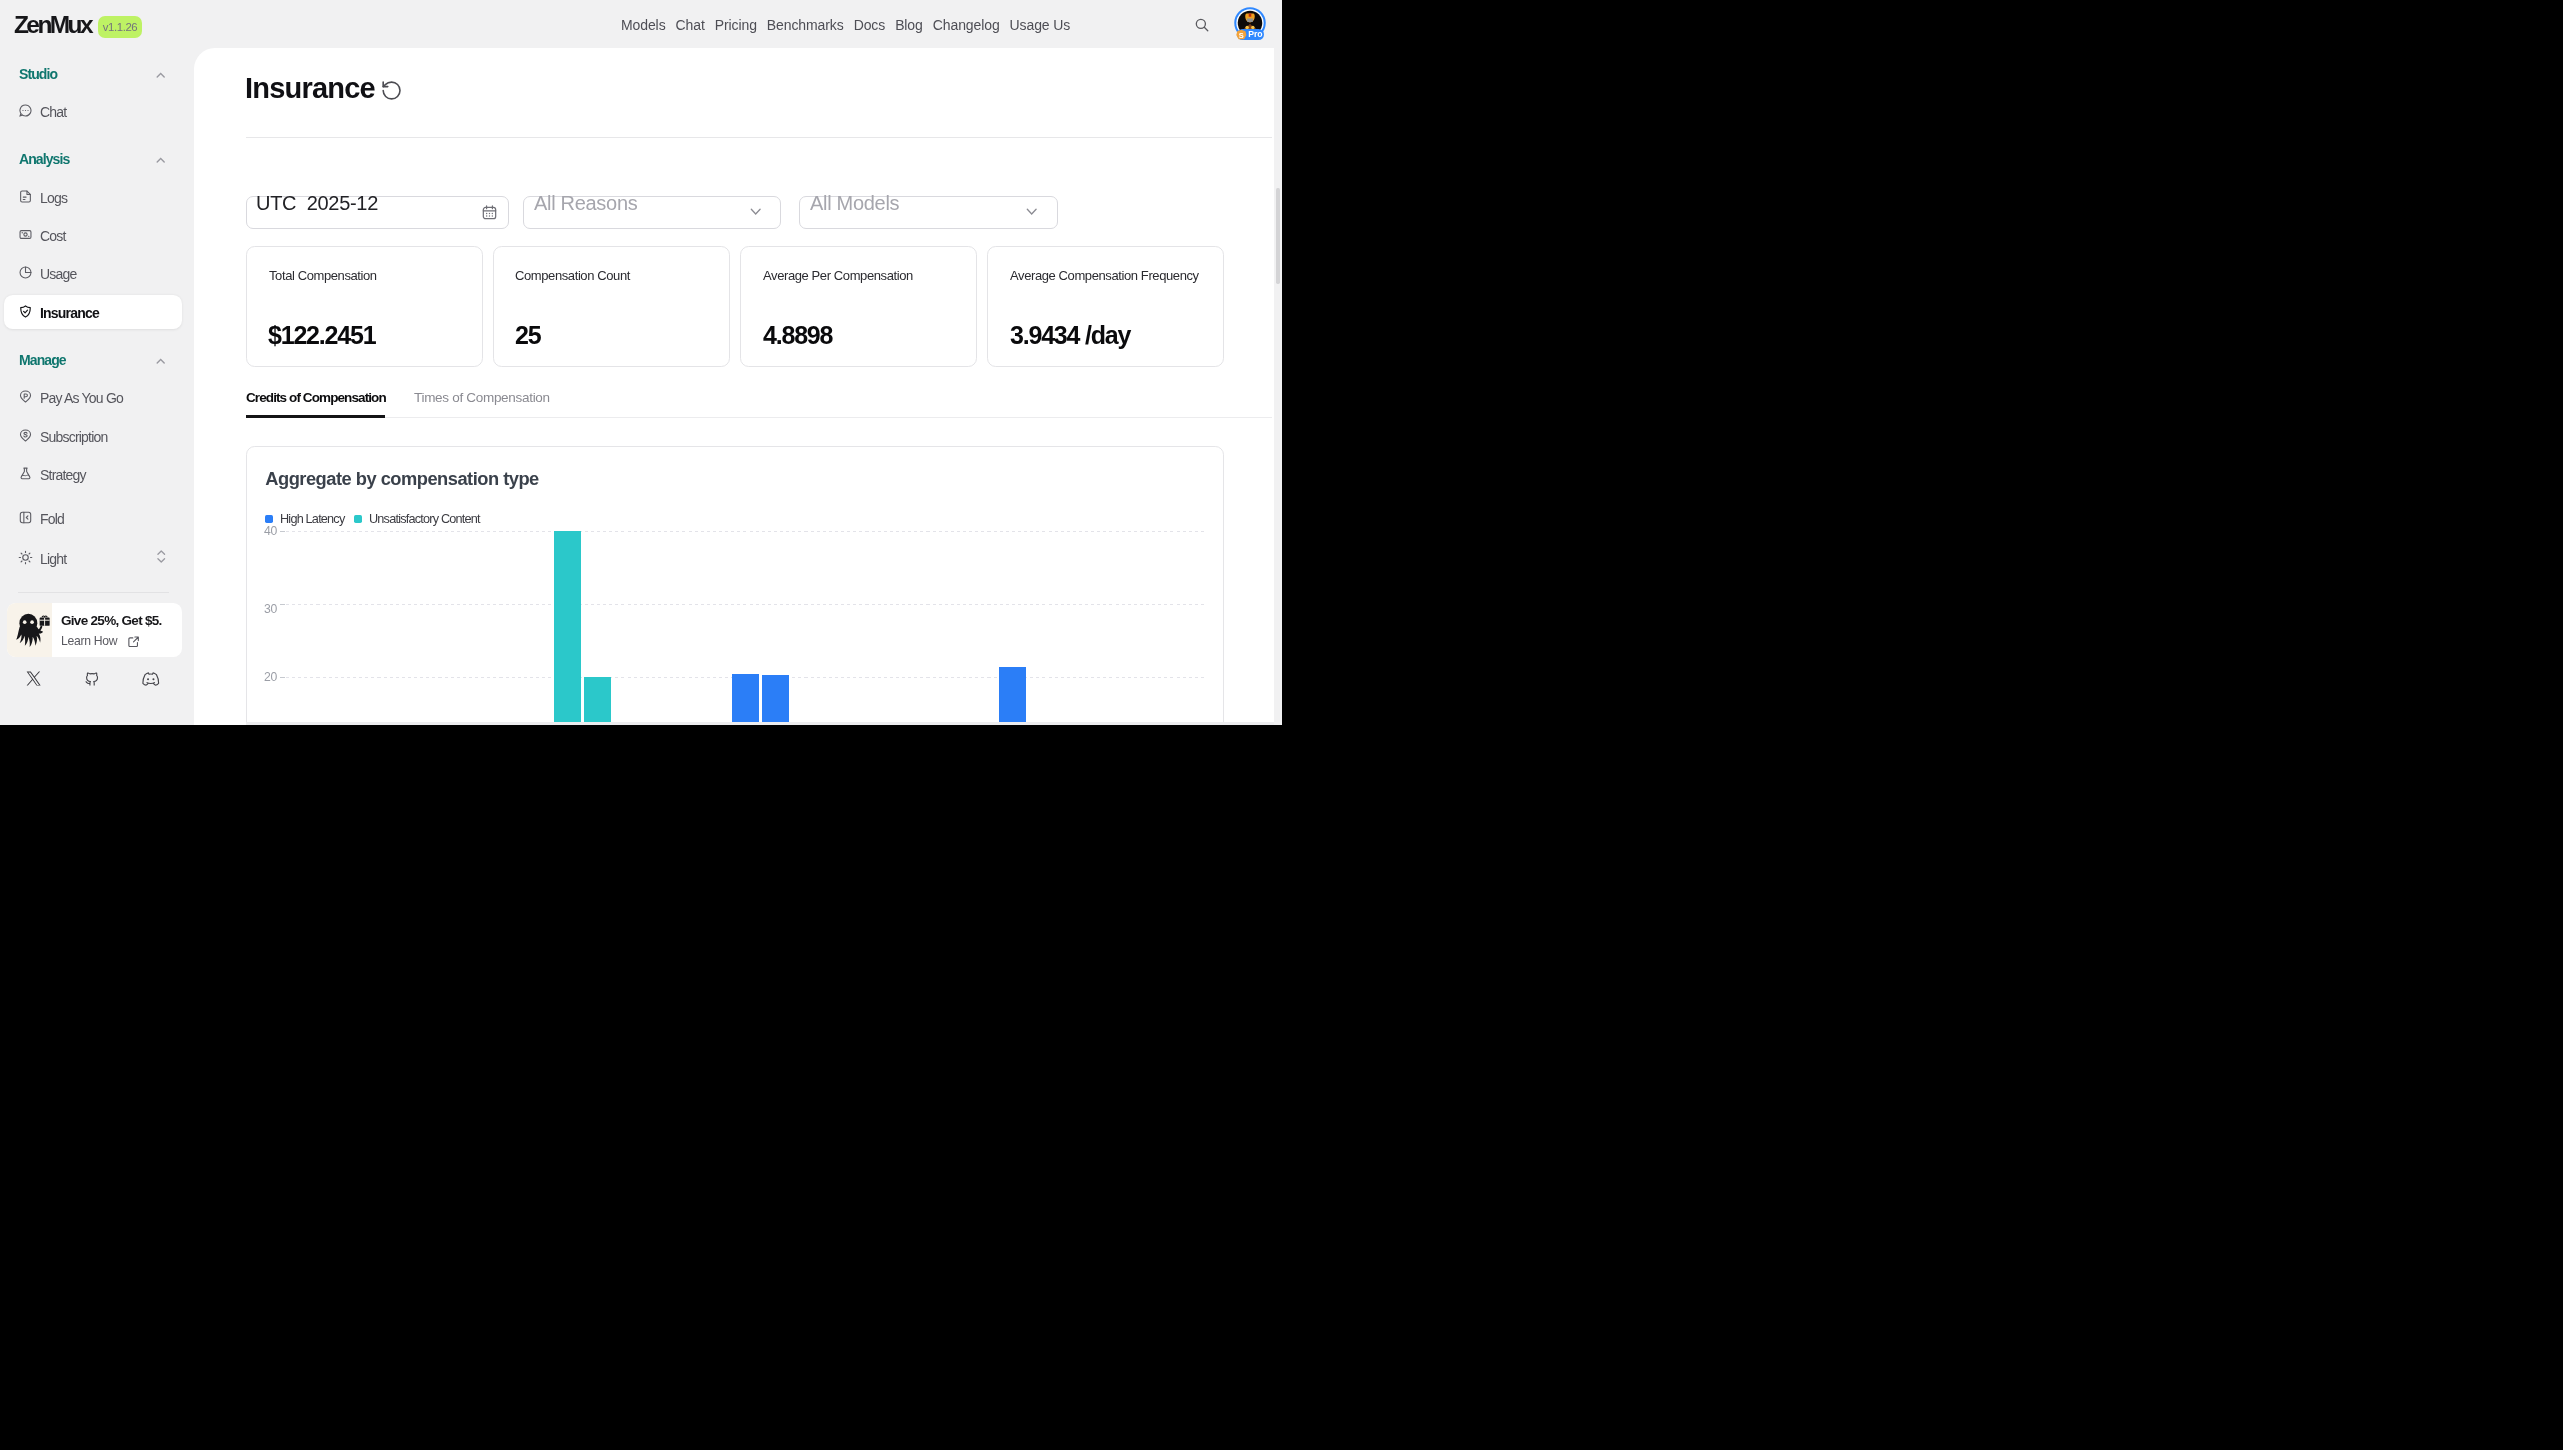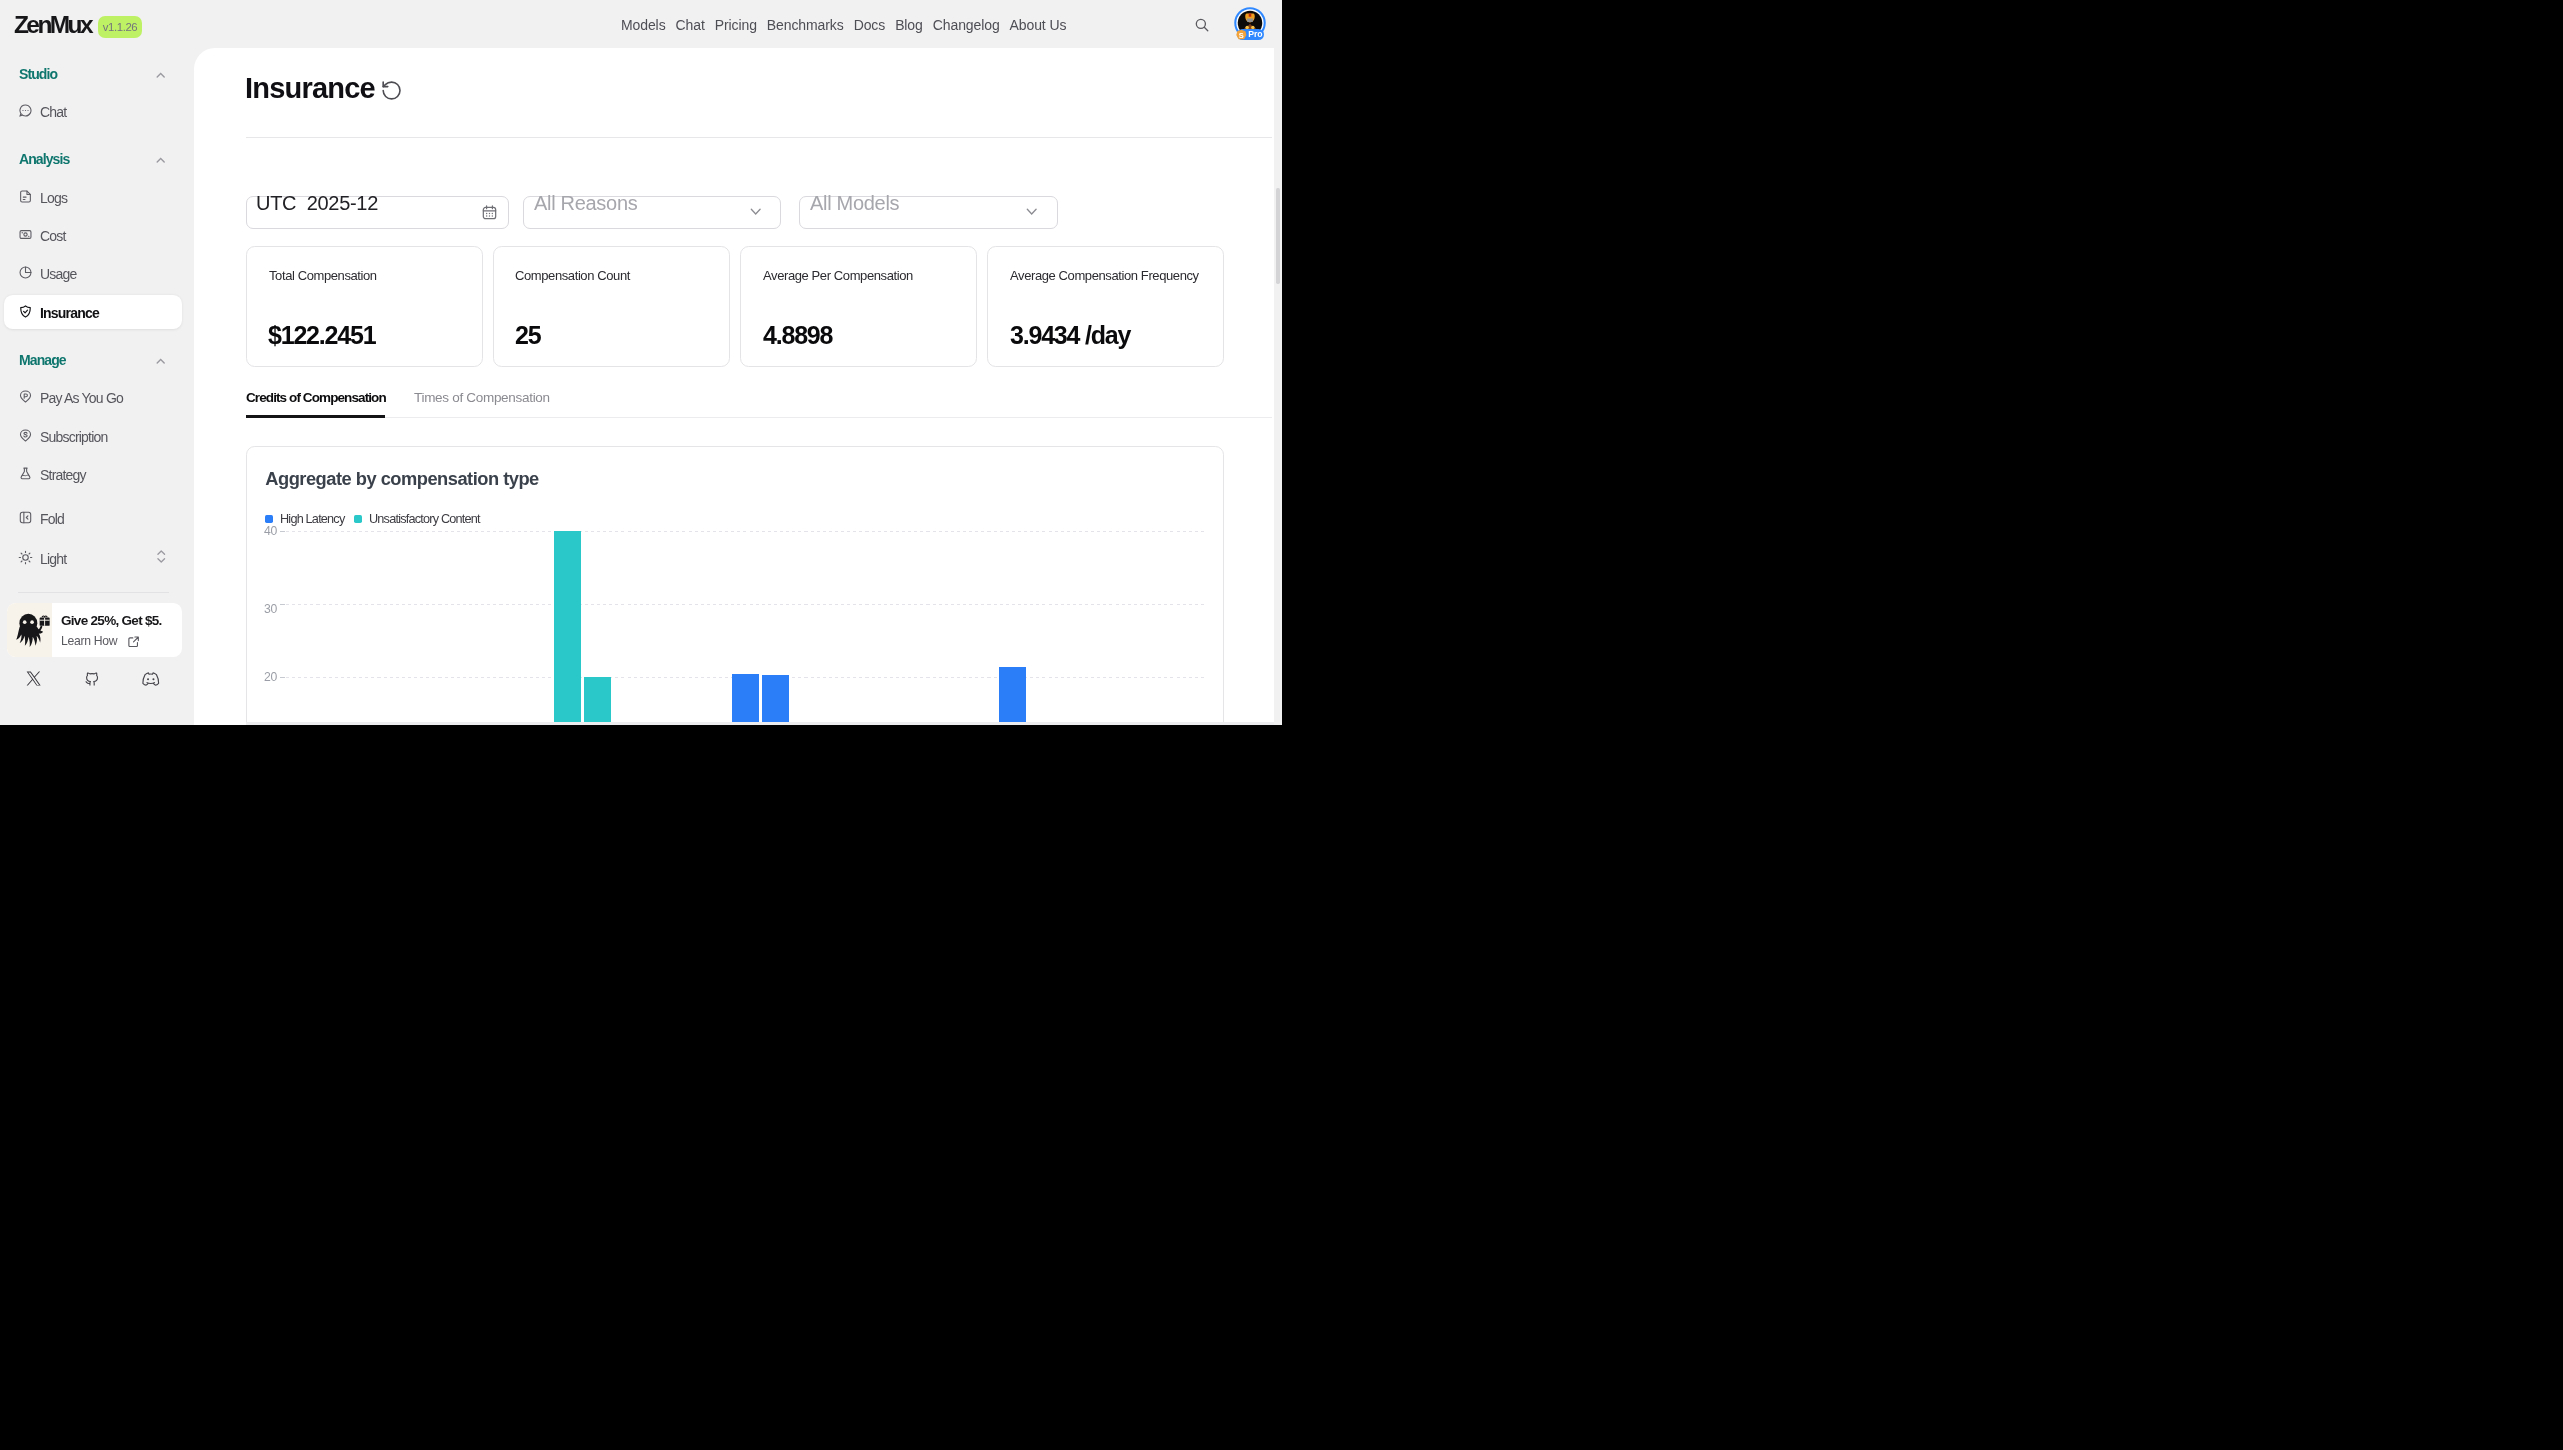--- a/index.html
+++ b/index.html
@@ -65,21 +65,21 @@
   <div class="abs" id="logo">ZenMux</div>
   <div class="abs" id="ver">v1.1.26</div>
   <div class="abs" id="nav">
     <span>Models</span>
       <span>Chat</span>
       <span>Pricing</span>
       <span>Benchmarks</span>
     <span>Docs</span>
       <span>Blog</span>
       <span>Changelog</span>
-      <span>About Us</span>
+      <span>Usage Us</span>
   </div>
   <svg class="abs" id="searchic" style="left:1195px;top:17.5px" width="14" height="14" viewBox="0 0 16 16" fill="none" stroke="#5a5a5f" stroke-width="1.5" stroke-linecap="round">
     <circle cx="6.7" cy="6.7" r="5.2"></circle>
       <path d="M10.6 10.6 L14.6 14.6"></path>
   </svg>
   <div class="abs" id="avatar" style="left:1234px;top:7.4px;width:32px;height:33px">
     <svg width="32" height="32" viewBox="0 0 37 37">
       <circle cx="18.5" cy="18.5" r="18.2" fill="#2f88ff"></circle>
       <circle cx="18.5" cy="18.5" r="15.8" fill="#fff"></circle>
       <circle cx="18.5" cy="18.5" r="14.2" fill="#0d0a0a"></circle>

